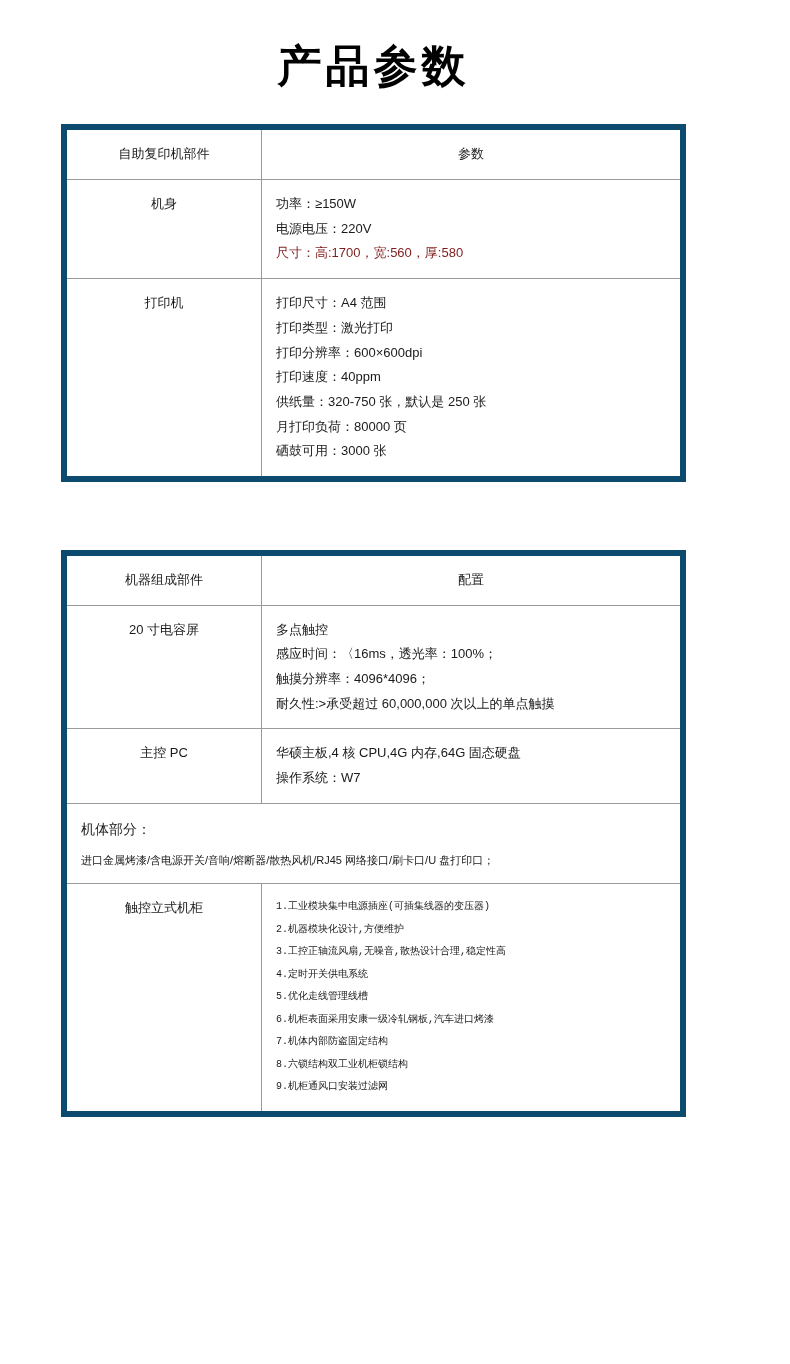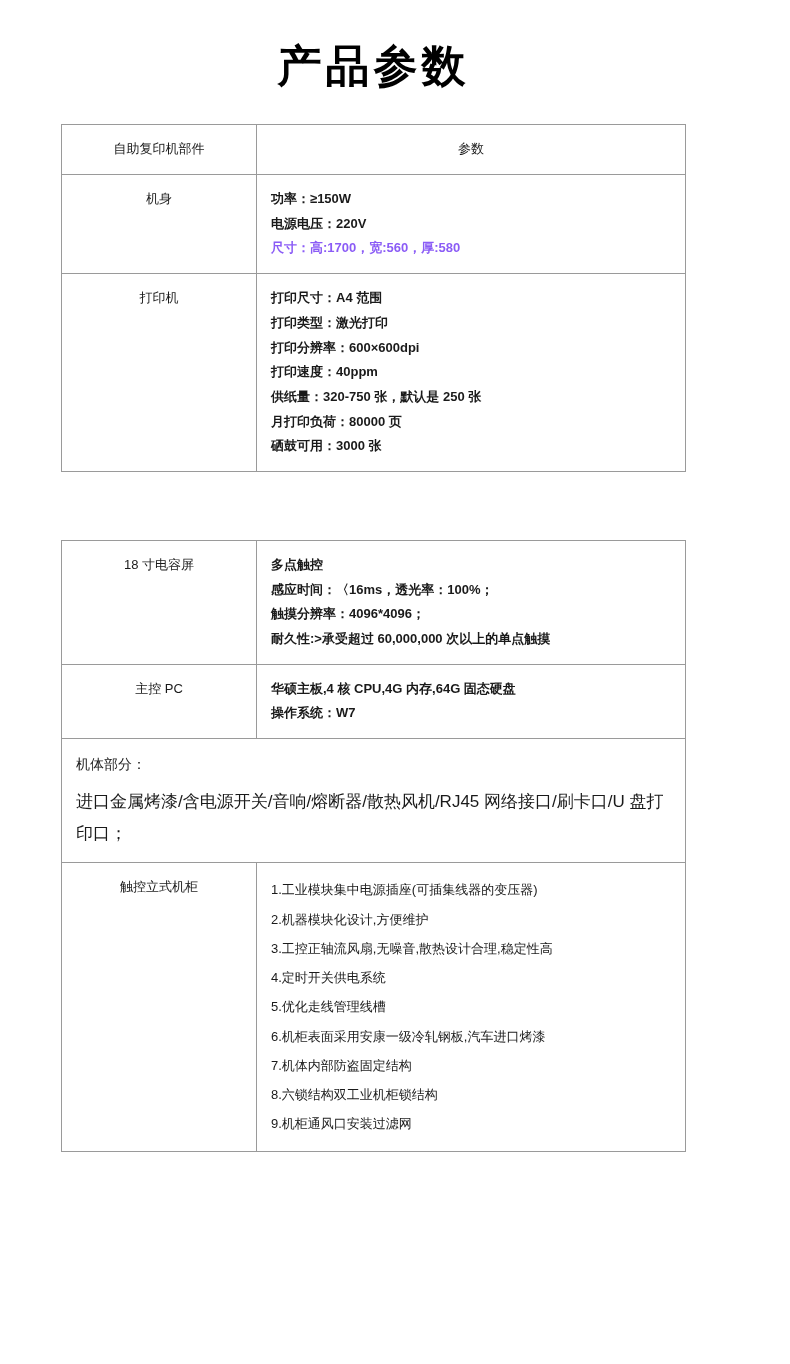--- a/index.html
+++ b/index.html
@@ -27,21 +27,21 @@
     letter-spacing: 4px;
     color: #000;
     margin: 42px 0 34px 0;
     line-height: 1.1;
   }
   table.spec {
     width: 625px;
     margin: 12px auto;
     border-collapse: collapse;
     table-layout: fixed;
-    border: 1px solid #0c4a6e;
+    border: 6px solid #0c4a6e;
   }
   table.spec td, table.spec th {
     border: 1px solid #9a9a9a;
     vertical-align: top;
     padding: 12px 14px;
     font-size: 13px;
     line-height: 1.9;
     font-weight: normal;
   }
   .col-left { width: 166px; }
@@ -51,43 +51,43 @@
     font-size: 14px;
     padding: 14px 10px;
   }
   .cell-label {
     font-size: 14px;
     padding-top: 14px;
     text-align: center;
   }
   .rowline {
     display: block;
-    font-weight: bold;
   }
   .red {
-    color: #8b5cf6;
+    color: #7f1d1d;
   }
   .full-label {
     font-weight: normal;
     font-size: 14px;
     padding-bottom: 2px;
     display: block;
   }
   .full-text {
     display: block;
-    font-size: 17px;
+    font-size: 11px;
     padding-top: 6px;
   }
   .gap {
     height: 44px;
   }
   .list-line {
     display: block;
     line-height: 2.25;
-    font-size: 13px;
+    font-size: 10px;
+    font-family: Liberation Mono, monospace;
   }
 </style>
 </head>
 <body>
 
 <div class="page">
 
   <div class="page-title">产品参数</div>
 
   <table class="spec">
@@ -116,24 +116,28 @@
           <span class="rowline">硒鼓可用：3000 张</span>
         </td>
       </tr>
     </tbody>
   </table>
 
   <div class="gap"></div>
 
   <table class="spec">
     <tbody>
+      <tr>
+        <td class="col-left head-cell">机器组成部件</td>
+        <td class="head-cell">配置</td>
+      </tr>
 
 
       <tr>
-        <td class="col-left cell-label">18 寸电容屏</td>
+        <td class="col-left cell-label">20 寸电容屏</td>
         <td>
           <span class="rowline">多点触控</span>
           <span class="rowline">感应时间：〈16ms，透光率：100%；</span>
           <span class="rowline">触摸分辨率：4096*4096；</span>
           <span class="rowline">耐久性:&gt;承受超过 60,000,000 次以上的单点触摸</span>
         </td>
       </tr>
 
       <tr>
         <td class="col-left cell-label">主控 PC</td>

